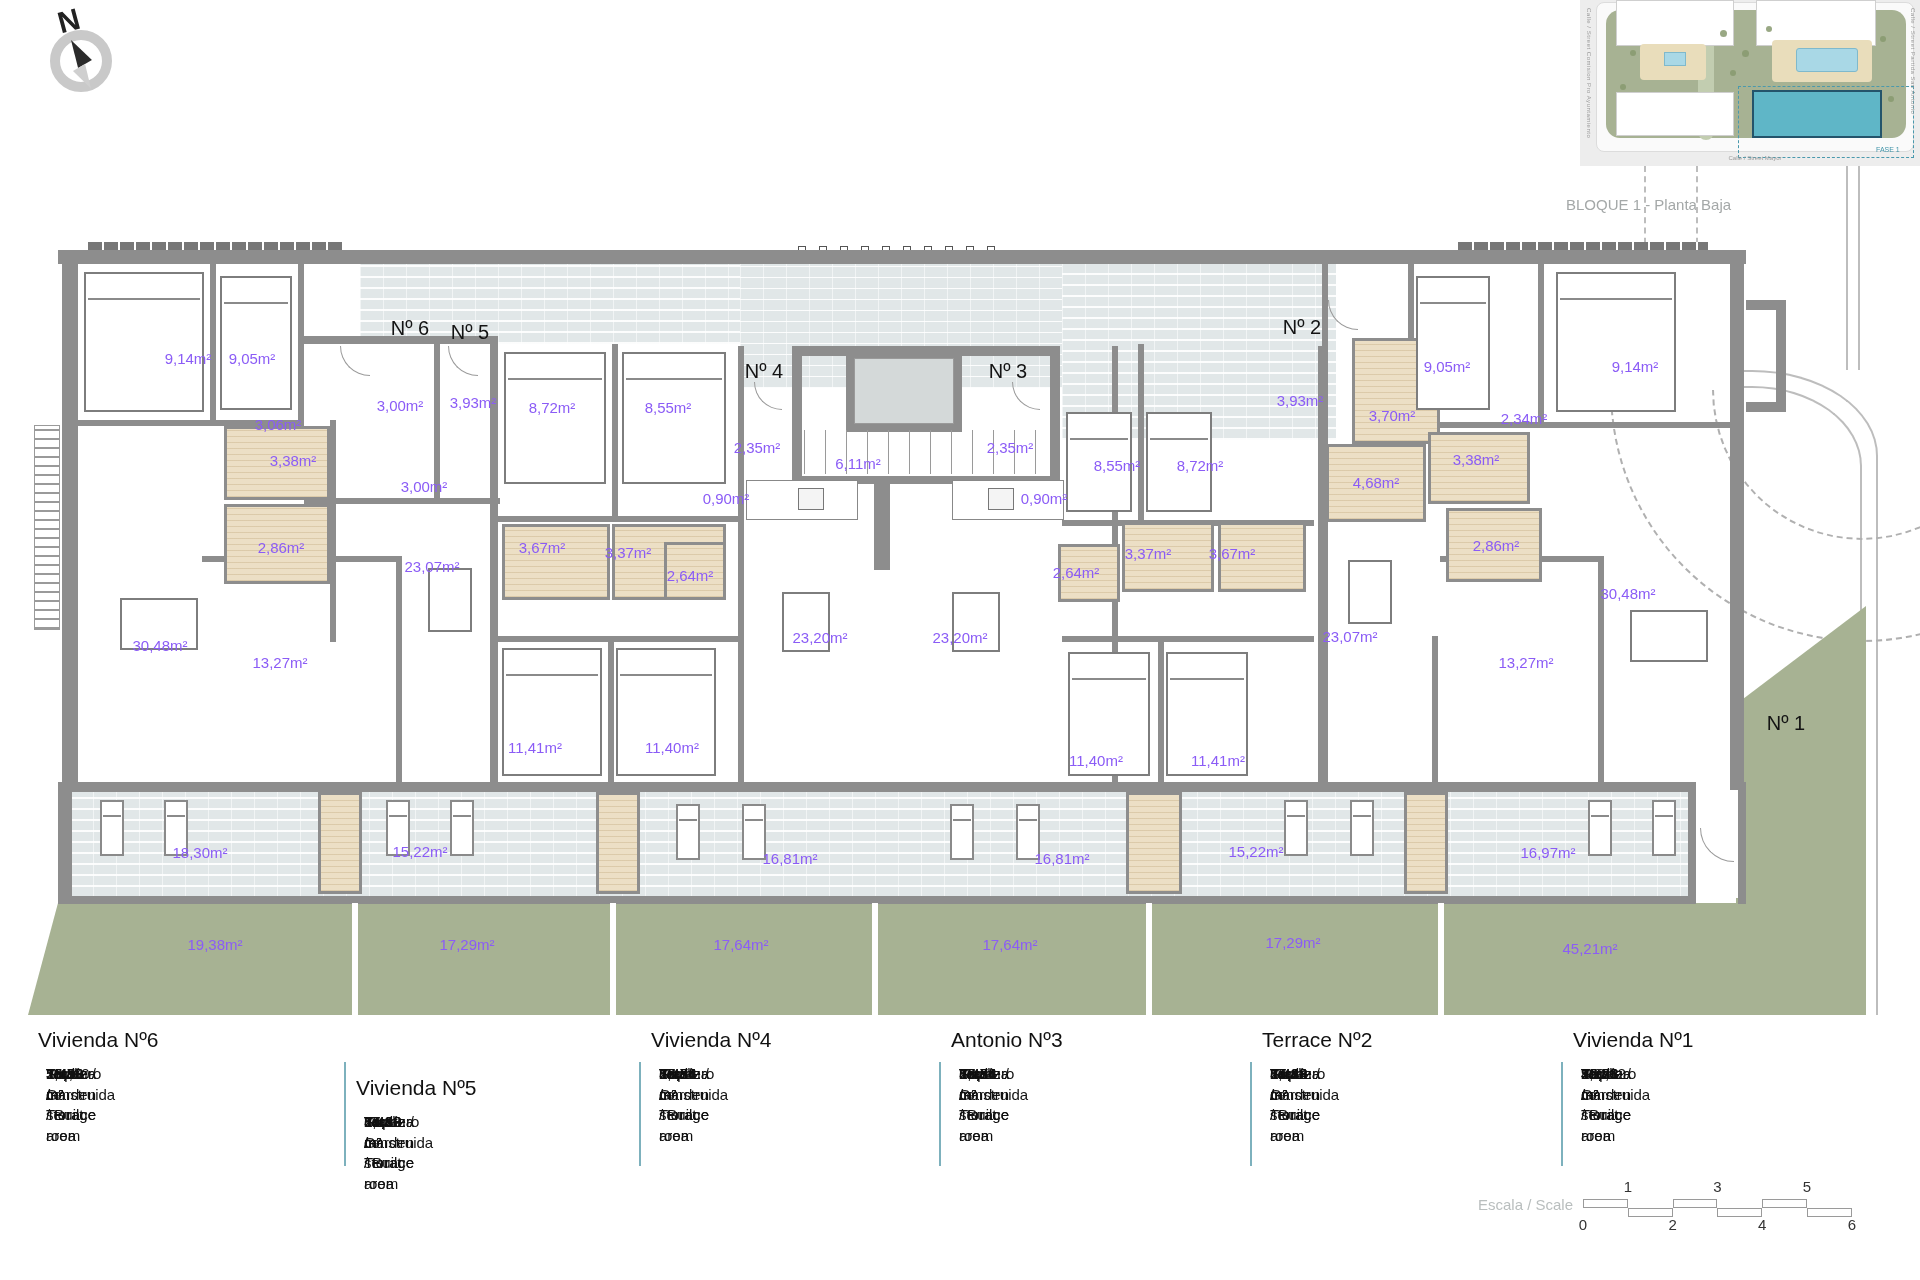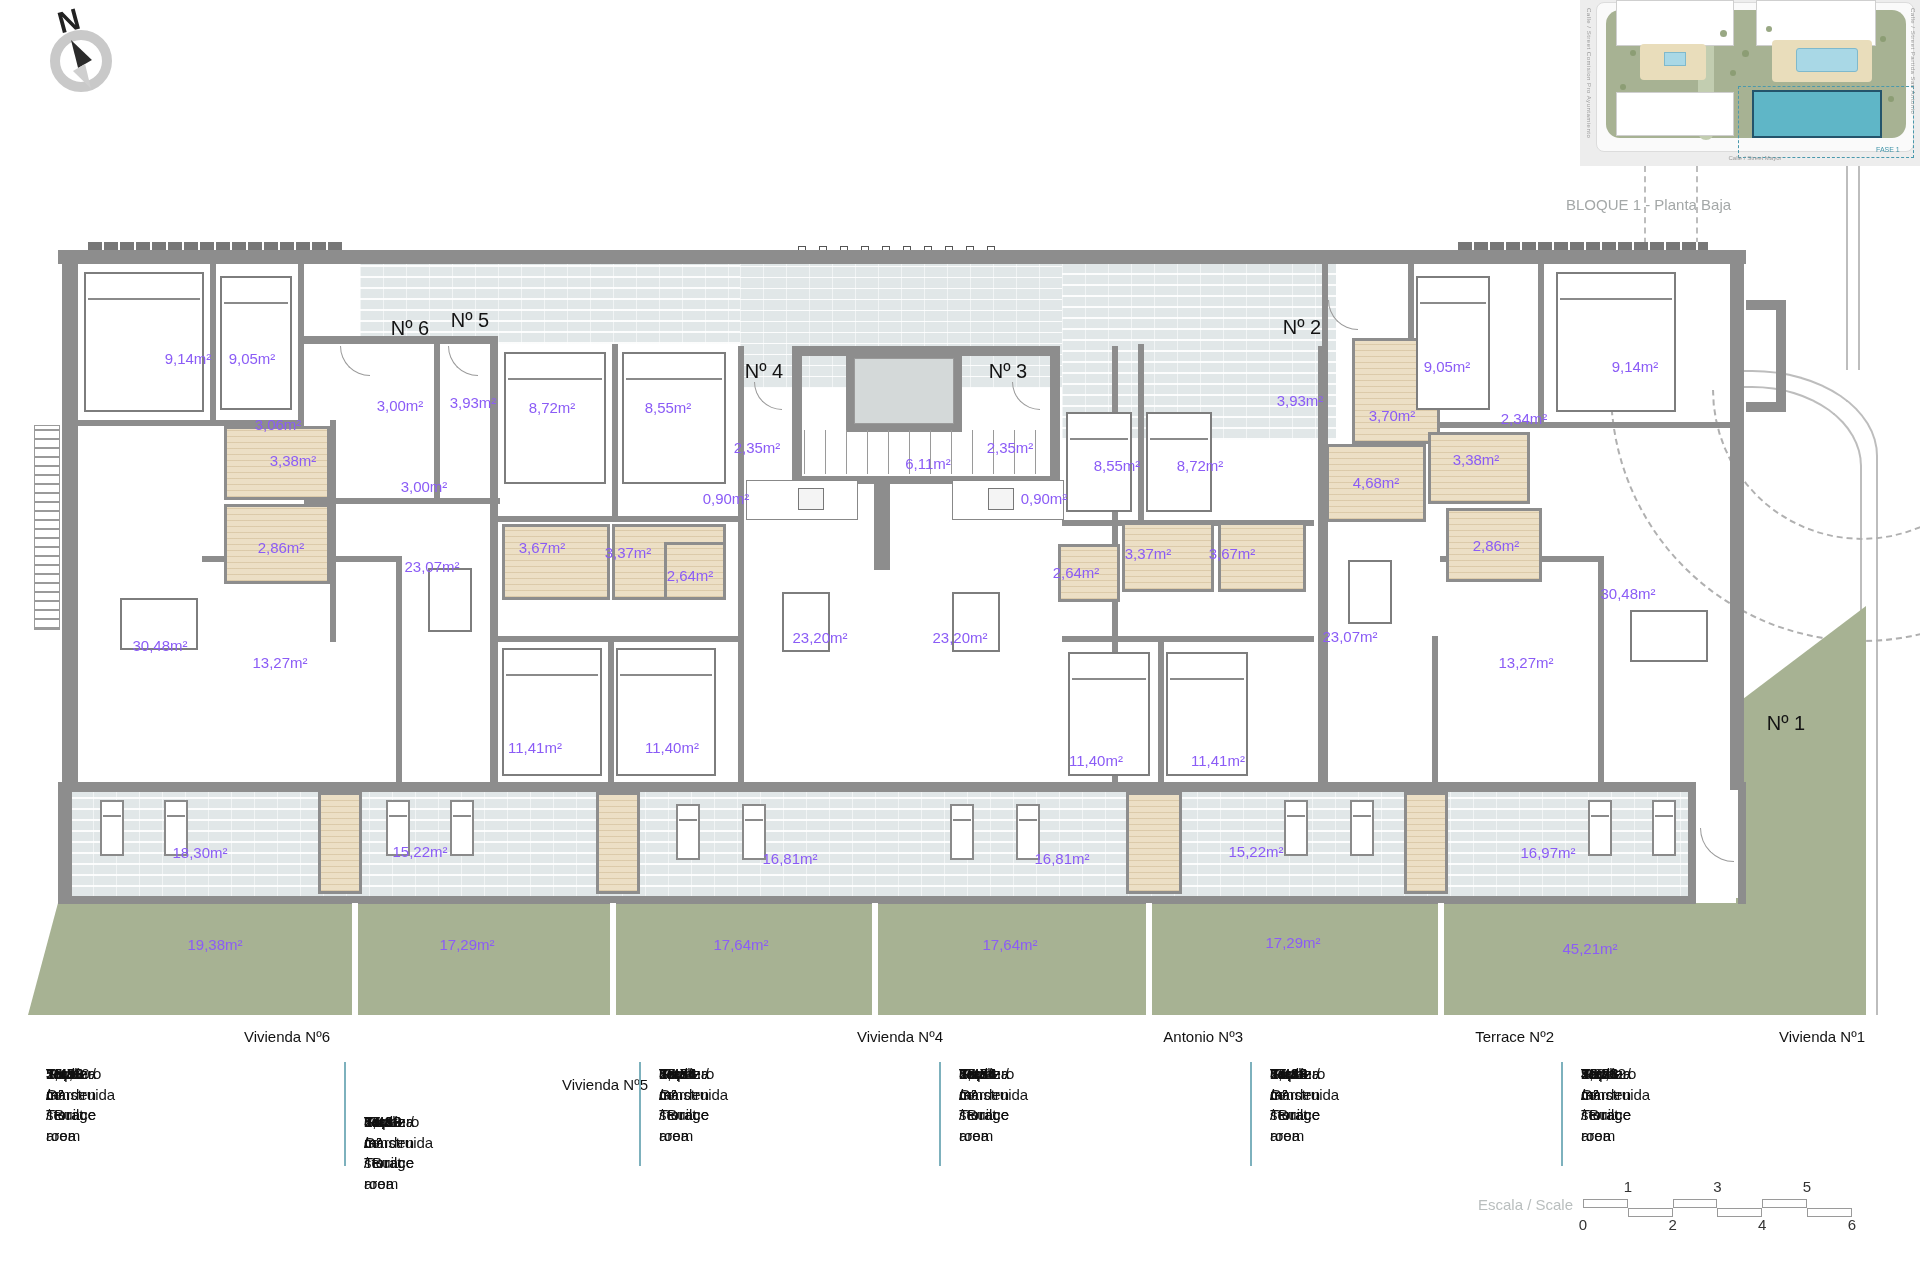--- a/index.html
+++ b/index.html
@@ -20,21 +20,21 @@
   .tblg{background:#fff;border:2px solid #7d7d7d;}
   .lng{width:24px;height:56px;background:#fff;border:2px solid #8a8a8a;}
   .lng::before{content:'';position:absolute;left:1px;right:1px;top:13px;border-top:2px solid #8a8a8a;}
   .gdv{background:#ffffff;}
   .cnt{background:#fff;border:1px solid #888;}
   .snk{background:#f4f4f4;border:1px solid #777;}
   .arc{border:1.5px solid #9a9a9a;border-top:none;border-right:none;border-radius:0 0 0 100%;}
   .treads{background-image:repeating-linear-gradient(90deg,#9a9a9a 0 1px,transparent 1px 21px);}
   
   .ucol{top:1028px;width:292px;height:142px;}
-  .utitle{position:absolute;left:0;right:0;top:0;text-align:right;font-size:15px;color:#111;}
+  .utitle{position:absolute;left:0;right:0;top:0;text-align:left;font-size:21px;color:#111;}
   .urows{position:absolute;left:8px;right:4px;top:36px;}
   .urow{position:relative;display:flex;justify-content:space-between;font-size:15px;line-height:20.5px;color:#111;}
   .urow span{position:static;}
   .usep{width:2px;background:#7db1bd;top:1062px;height:104px;}
   
   .sbox{height:9px;background:#fff;border:1px solid #9a9a9a;}
   .stick{font-size:15px;color:#333;transform:translateX(-50%);}
   .vstreet{writing-mode:vertical-rl;font-size:6px;color:#9a9a9a;letter-spacing:.5px;}
   .tree{border-radius:50%;background:#87996f;opacity:.85;}
 </style>
@@ -248,21 +248,21 @@
       <span class="lbl" style="left: 432px; top: 566px;">23,07m²</span>
       <span class="lbl" style="left: 552px; top: 407px;">8,72m²</span>
       <span class="lbl" style="left: 668px; top: 407px;">8,55m²</span>
       <span class="lbl" style="left: 542px; top: 547px;">3,67m²</span>
       <span class="lbl" style="left: 628px; top: 552px;">3,37m²</span>
       <span class="lbl" style="left: 690px; top: 575px;">2,64m²</span>
       <span class="lbl" style="left: 535px; top: 747px;">11,41m²</span>
       <span class="lbl" style="left: 672px; top: 747px;">11,40m²</span>
       <span class="lbl" style="left: 757px; top: 447px;">2,35m²</span>
       <span class="lbl" style="left: 726px; top: 498px;">0,90m²</span>
-      <span class="lbl" style="left: 928px; top: 463px;">6,11m²</span>
+      <span class="lbl" style="left: 858px; top: 463px;">6,11m²</span>
       <span class="lbl" style="left: 820px; top: 637px;">23,20m²</span>
       <span class="lbl" style="left: 960px; top: 637px;">23,20m²</span>
       <span class="lbl" style="left: 1010px; top: 447px;">2,35m²</span>
       <span class="lbl" style="left: 1044px; top: 498px;">0,90m²</span>
       <span class="lbl" style="left: 1117px; top: 465px;">8,55m²</span>
       <span class="lbl" style="left: 1200px; top: 465px;">8,72m²</span>
       <span class="lbl" style="left: 1076px; top: 572px;">2,64m²</span>
       <span class="lbl" style="left: 1148px; top: 553px;">3,37m²</span>
       <span class="lbl" style="left: 1232px; top: 553px;">3,67m²</span>
       <span class="lbl" style="left: 1096px; top: 760px;">11,40m²</span>
@@ -284,21 +284,21 @@
       <span class="lbl" style="left: 1062px; top: 858px;">16,81m²</span>
       <span class="lbl" style="left: 1256px; top: 851px;">15,22m²</span>
       <span class="lbl" style="left: 1548px; top: 852px;">16,97m²</span>
       <span class="lbl" style="left: 215px; top: 944px;">19,38m²</span>
       <span class="lbl" style="left: 467px; top: 944px;">17,29m²</span>
       <span class="lbl" style="left: 741px; top: 944px;">17,64m²</span>
       <span class="lbl" style="left: 1010px; top: 944px;">17,64m²</span>
       <span class="lbl" style="left: 1293px; top: 942px;">17,29m²</span>
       <span class="lbl" style="left: 1590px; top: 948px;">45,21m²</span>
       <span class="mkr" style="left: 410px; top: 328px;">Nº 6</span>
-      <span class="mkr" style="left: 470px; top: 320px;">Nº 5</span>
+      <span class="mkr" style="left: 470px; top: 332px;">Nº 5</span>
       <span class="mkr" style="left: 764px; top: 371px;">Nº 4</span>
       <span class="mkr" style="left: 1008px; top: 371px;">Nº 3</span>
       <span class="mkr" style="left: 1302px; top: 327px;">Nº 2</span>
       <span class="mkr" style="left: 1786px; top: 723px;">Nº 1</span>
     </div>
 
   <div id="unit-tables" style="left:0;top:0;width:0;height:0;">
       <div class="ucol" style="left: 38px;">
         <div class="utitle">Vivienda Nº6</div>
         <div class="urows">

